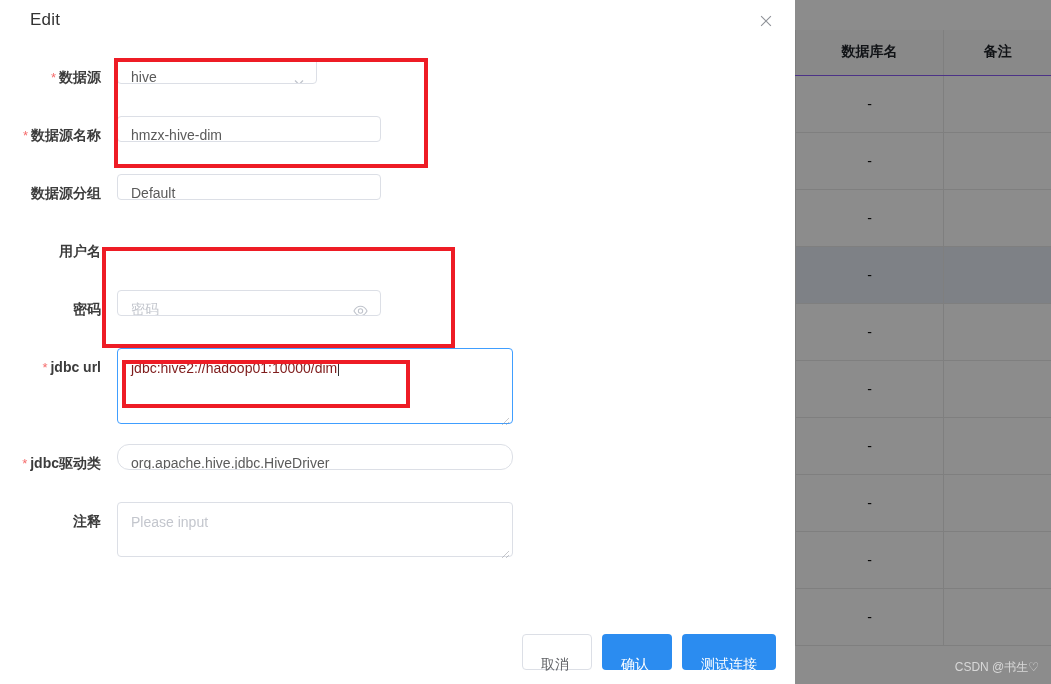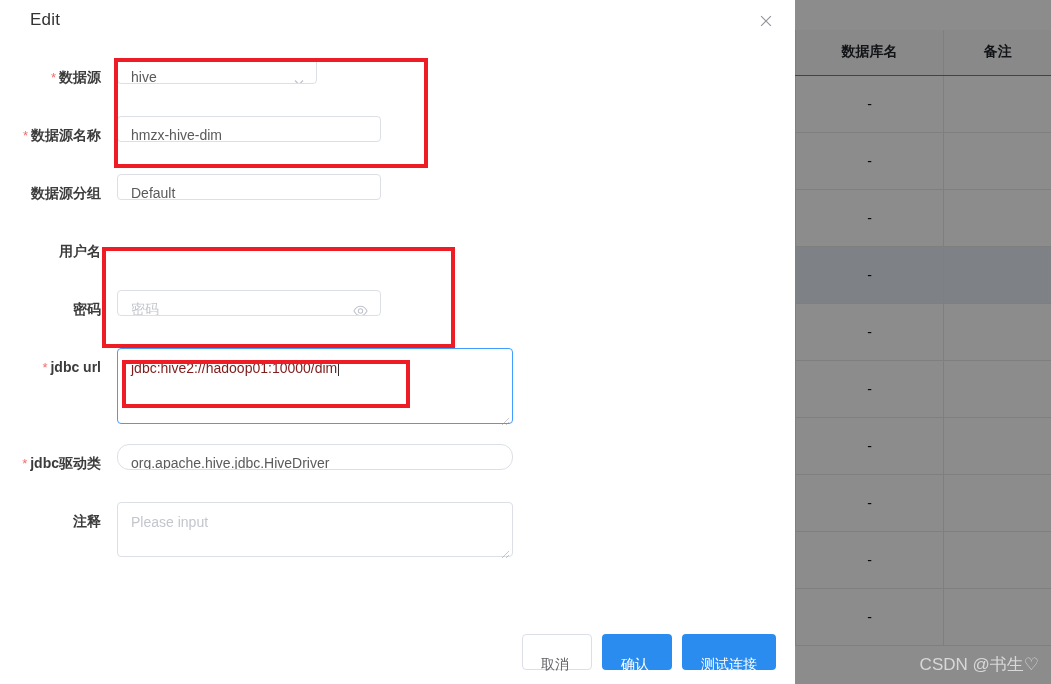--- a/index.html
+++ b/index.html
@@ -213,21 +213,21 @@
     z-index: 40;
   }
   #redbox-datasource { left: 114px; top: 58px;  width: 314px; height: 110px; }
   #redbox-credentials{ left: 102px; top: 247px; width: 353px; height: 101px; }
   #redbox-jdbcurl    { left: 122px; top: 360px; width: 288px; height: 48px; }
 
   
   .watermark {
     position: absolute;
     right: 12px; bottom: 8px;
-    font-size: 17px;
+    font-size: 12px;
     color: #d8d8d8;
     z-index: 60;
     white-space: nowrap;
   }
 </style>
 </head>
 <body>
 
 <div id="screen">
 

